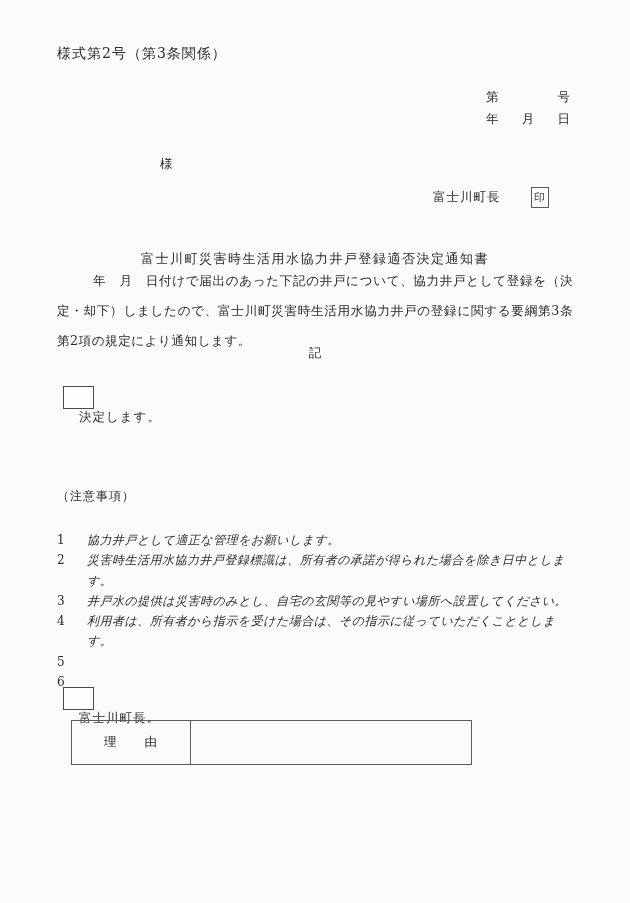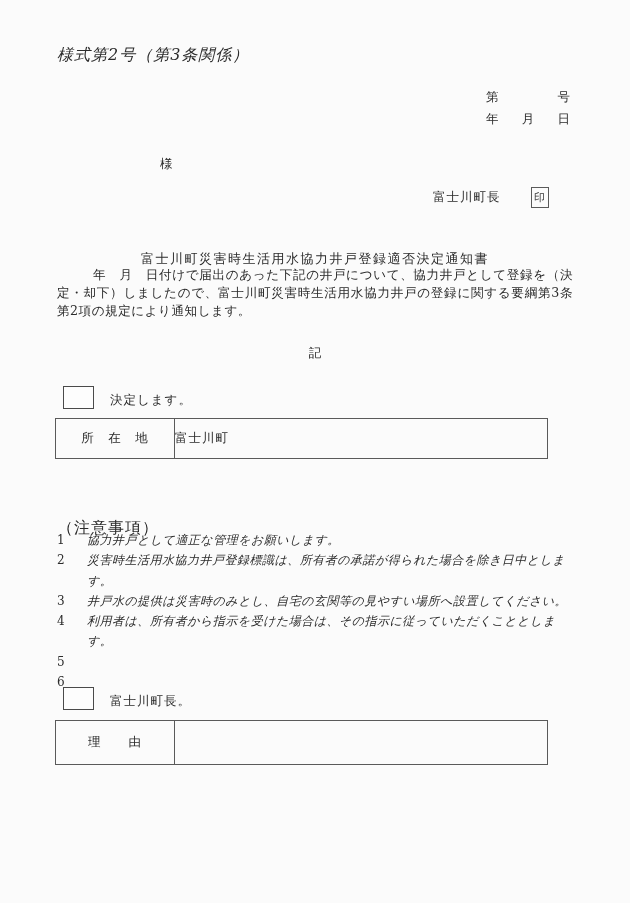--- a/index.html
+++ b/index.html
@@ -6,61 +6,61 @@
   body{
     width:630px;height:903px;
     background:#fbfbfb;
     font-family:"DejaVu Serif","Liberation Serif",serif;
     color:#2b2b2b;
     position:relative;
     overflow:hidden;
     -webkit-font-smoothing:antialiased;
   }
   .abs{position:absolute;}
-  .form-number{left:57px;top:45px;font-size:16px;letter-spacing:1px;font-style:italic;}
+  .form-number{left:57px;top:45px;font-size:14px;letter-spacing:1px;}
   .doc-no-block{left:486px;top:86px;width:84px;font-size:12.5px;line-height:22px;}
   .doc-no-line{display:flex;justify-content:space-between;}
   .addressee{left:160px;top:156px;font-size:12.5px;}
   .sender-row{left:433px;top:187px;font-size:12.5px;display:flex;align-items:center;}
   .sender-name{letter-spacing:1px;}
   .seal-box{
     margin-left:30px;width:16px;height:19px;
     border:1px solid #5a5a5a;
     display:flex;align-items:center;justify-content:center;
     font-size:11px;color:#3a3a3a;
   }
   .doc-title{left:0;top:230px;width:630px;text-align:center;font-size:13px;letter-spacing:1.5px;margin-top:20px;}
   .body-par{
     left:57px;top:266px;width:516px;
-    font-size:12.6px;line-height:18px;
+    font-size:12.6px;line-height:30px;
     text-align:justify;text-indent:36px;
     letter-spacing:0.5px;
   }
   .ki{left:0;top:345px;width:630px;text-align:center;font-size:12.5px;}
-  .check-row{display:flex;align-items:flex-end;height:23px;font-size:12.5px;}
+  .check-row{display:flex;align-items:flex-start;height:23px;font-size:12.5px;flex-direction:column;}
   .check-row-approve{left:63px;top:386px;}
   .check-row-reject{left:63px;top:687px;}
   .checkbox{width:29px;height:21px;border:1px solid #4a4a4a;background:#fdfdfd;flex:0 0 auto;}
   .check-label{margin-left:16px;letter-spacing:1px;}
   table.form-table{
     border-collapse:collapse;
     table-layout:fixed;
     font-size:12.5px;
   }
   table.form-table td{
     border:1px solid #5a5a5a;
     padding:0;
   }
   .t1{left:55px;top:418px;width:493px;}
   .t1 tr{height:40px;}
-  .t2{left:55px;top:720px;width:493px;}
+  .t2{left:71px;top:720px;width:401px;}
   .t2 tr{height:44px;}
   td.label-cell{width:118px;text-align:center;letter-spacing:1px;}
   td.value-cell{padding-left:20px;letter-spacing:1px;}
-  .notes-heading{left:57px;top:518px;font-size:16px;letter-spacing:1px;}
+  .notes-heading{left:57px;top:488px;font-size:12px;letter-spacing:1px;}
   .notes-list{left:57px;top:530px;width:520px;font-size:12px;line-height:20.3px;}
   .note-item{display:flex;}
   .note-num{width:30px;flex:0 0 auto;}
   .note-text{letter-spacing:0.5px;font-style:italic;}
 </style>
 </head>
 <body>
 
 <div class="abs form-number">様式第2号（第3条関係）</div>
 
@@ -91,24 +91,20 @@
 
 <div class="abs ki">記</div>
 
 <div class="abs check-row check-row-approve">
   <span class="checkbox"></span>
   <span class="check-label">決定します。</span>
 </div>
 
 <table class="abs form-table t1">
   <tbody>
-      <tr>
-    <td class="label-cell">所　在　地</td>
-    <td class="value-cell">富士川町</td>
-  </tr>
 </tbody>
   </table>
 
 <div class="abs notes-heading">（注意事項）</div>
 <div class="abs notes-list">
   <div class="note-item">
     <span class="note-num">1</span>
     <span class="note-text">協力井戸として適正な管理をお願いします。</span>
   </div>
   <div class="note-item">

